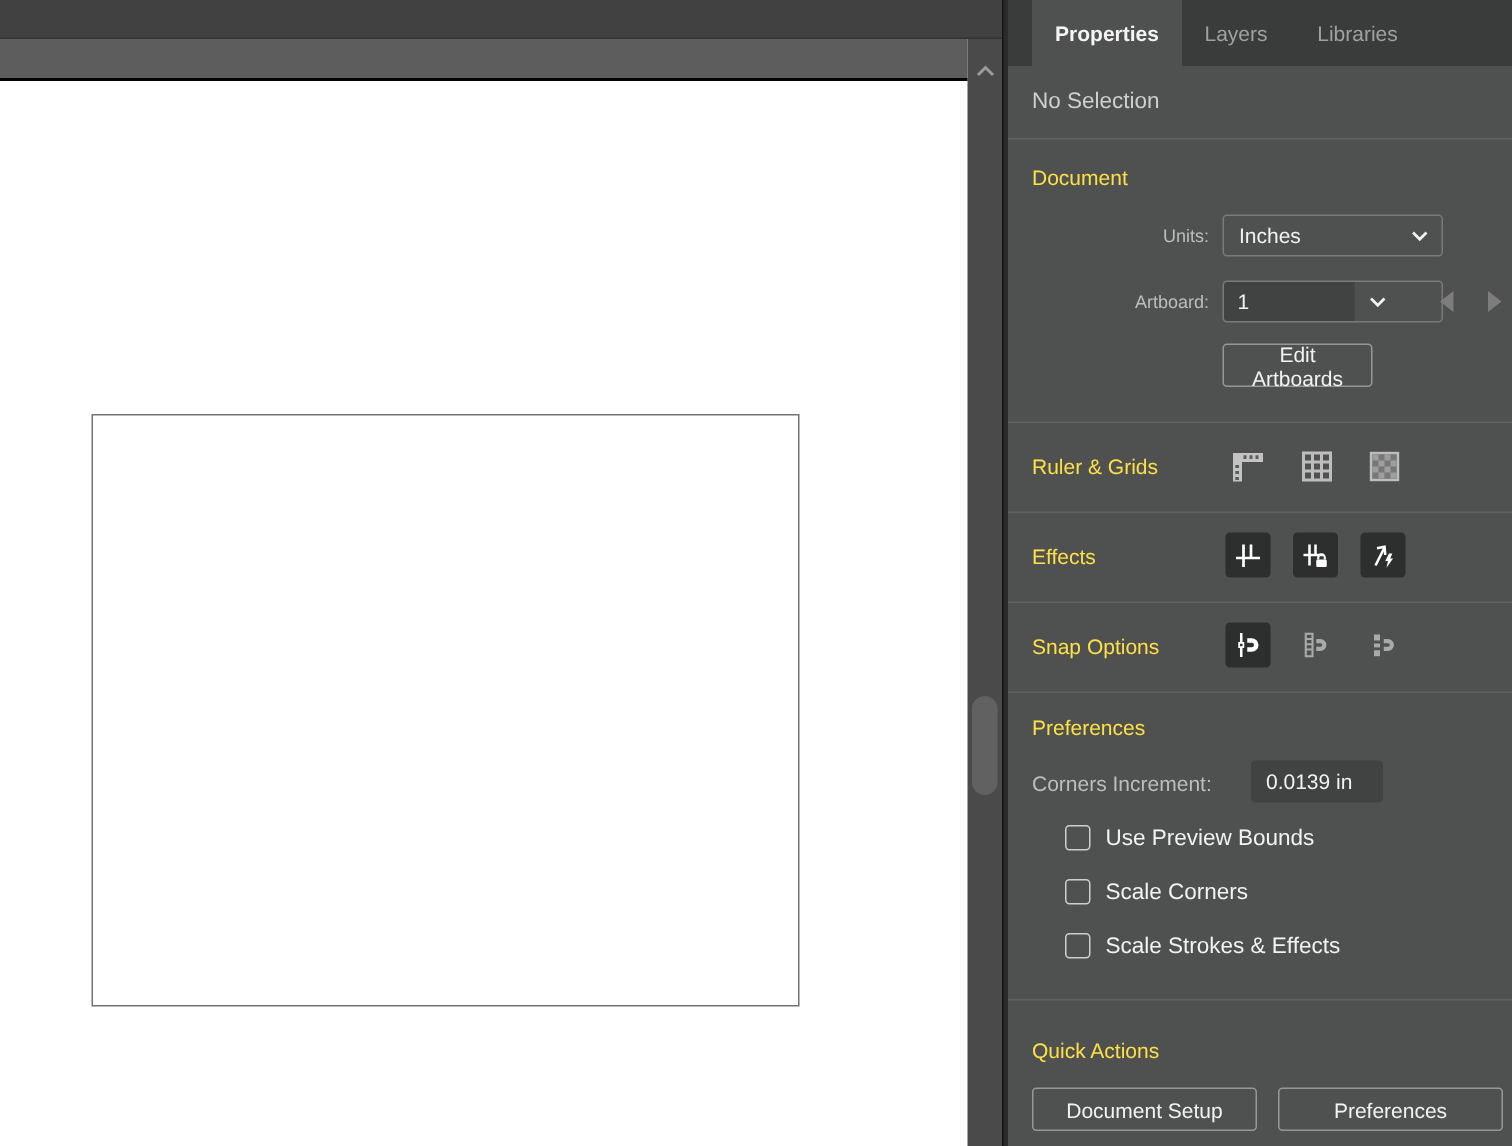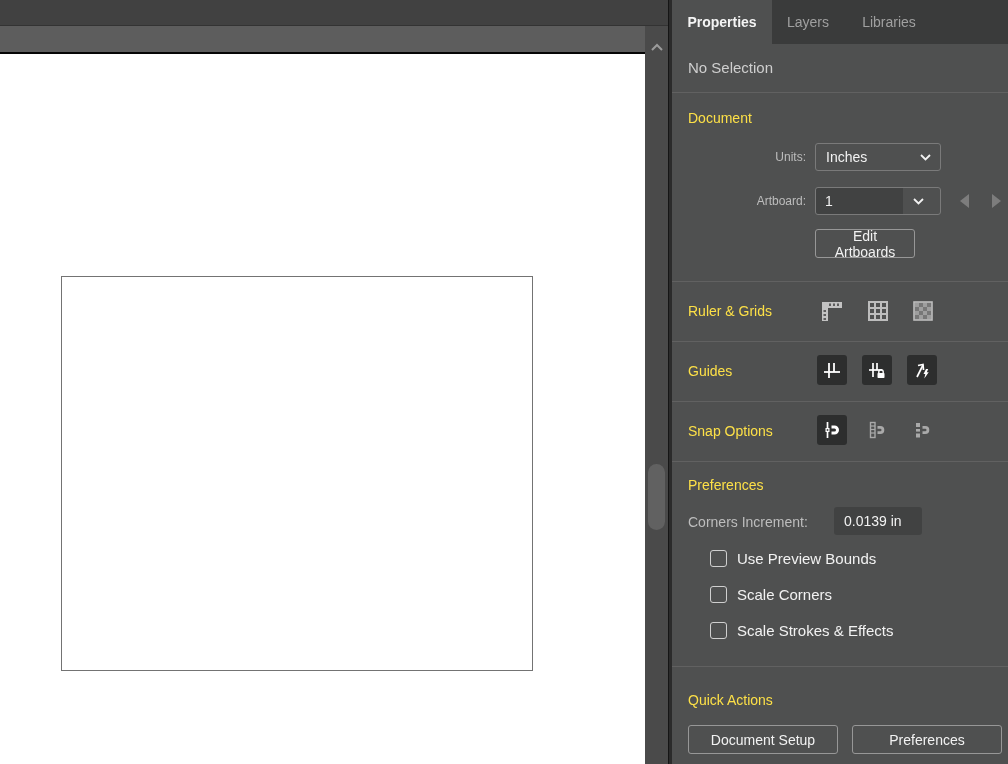--- a/index.html
+++ b/index.html
@@ -15,34 +15,34 @@
   .artboard-rect{position:absolute;left:61px;top:222px;width:470px;height:393px;background:#fff;border:1px solid #737373;}
   .v-scroll-track{position:absolute;left:645px;top:26px;width:23px;height:738px;background:#4a4a4a;}
   .v-scroll-up{position:absolute;left:648px;top:40px;width:18px;height:16px;cursor:pointer;}
   .v-scroll-thumb{position:absolute;left:648px;top:464px;width:17px;height:66px;border-radius:9px;background:#616161;cursor:grab;}
   .panel-gutter{position:absolute;left:668px;top:0;width:4px;height:764px;background:#2b2b2b;border-left:1px solid #151515;}
 
   
   .panel{position:absolute;left:672px;top:0;width:336px;height:764px;background:#4f5050;color:#e8e8e8;font-size:14px;}
   .tabbar{position:absolute;left:0;top:0;width:336px;height:44px;background:#3a3b3b;}
   .tab{position:absolute;top:0;height:44px;display:flex;align-items:center;justify-content:center;
-       color:#a0a0a0;cursor:pointer;padding:0 14px;box-sizing:border-box;}
+       color:#a0a0a0;cursor:pointer;padding:0 14px;box-sizing:border-box;margin-left:16px;}
   .tab.active{background:#4f5050;color:#f4f4f4;font-weight:bold;}
   .tab-properties{left:0;width:100px;}
   .tab-layers{left:103px;width:66px;}
   .tab-libraries{left:172px;width:90px;}
 
   .divider{position:absolute;left:0;width:336px;height:1px;background:#616161;}
 
   .sel-status{position:absolute;left:16px;top:59px;color:#cfcfcf;font-size:15px;}
   .section-title{position:absolute;left:16px;color:#fde047;font-size:14px;}
   .row-label{position:absolute;left:0;width:134px;text-align:right;color:#bdbdbd;font-size:12px;}
 
   
-  .select-box{position:absolute;left:143px;width:126px;height:28px;border:1px solid #7a7a7a;border-radius:3px;
+  .select-box{position:absolute;left:143px;width:147px;height:28px;border:1px solid #7a7a7a;border-radius:3px;
       box-sizing:border-box;display:flex;align-items:center;cursor:pointer;}
   .select-box .sel-text{flex:1;padding-left:10px;color:#f2f2f2;font-size:14px;}
   .select-box .sel-caret{width:30px;display:flex;align-items:center;justify-content:center;}
   .combo-input{position:absolute;left:144px;width:87px;height:26px;background:#414242;border-radius:3px 0 0 3px;
       display:flex;align-items:center;padding-left:9px;box-sizing:border-box;color:#f2f2f2;font-size:14px;cursor:text;}
   .nav-arrow{position:absolute;width:0;height:0;border-style:solid;cursor:default;}
   .nav-left{left:288px;border-width:7px 9px 7px 0;border-color:transparent #7d7d7d transparent transparent;}
   .nav-right{left:320px;border-width:7px 0 7px 9px;border-color:transparent transparent transparent #7d7d7d;}
 
   .panel-btn{position:absolute;height:29px;border:1px solid #979797;border-radius:3px;background:transparent;
@@ -155,21 +155,21 @@
           <rect x="16" y="8" width="4" height="4" fill="#9e9e9e"></rect>
         <rect x="4" y="12" width="4" height="4" fill="#9e9e9e"></rect>
           <rect x="12" y="12" width="4" height="4" fill="#9e9e9e"></rect>
         <rect x="8" y="16" width="4" height="4" fill="#9e9e9e"></rect>
           <rect x="16" y="16" width="4" height="4" fill="#9e9e9e"></rect>
       </svg>
     </div>
 
     <div class="divider" style="top:341px"></div>
 
-    <div class="section-title" style="top:363px">Guides</div>
+    <div class="section-title" style="top:363px">Effects</div>
     <div class="icon-toggle on" style="left:145px;top:355px">
       <svg width="18" height="18" viewBox="0 0 18 18">
         <line x1="6" y1="2" x2="6" y2="17" stroke="#fff" stroke-width="1.8"></line>
         <line x1="11" y1="2" x2="11" y2="11" stroke="#fff" stroke-width="1.8"></line>
         <line x1="1" y1="11" x2="17" y2="11" stroke="#fff" stroke-width="1.8"></line>
       </svg>
     </div>
     <div class="icon-toggle on" style="left:190px;top:355px">
       <svg width="18" height="18" viewBox="0 0 18 18">
         <line x1="5" y1="2" x2="5" y2="16" stroke="#fff" stroke-width="1.7"></line>

